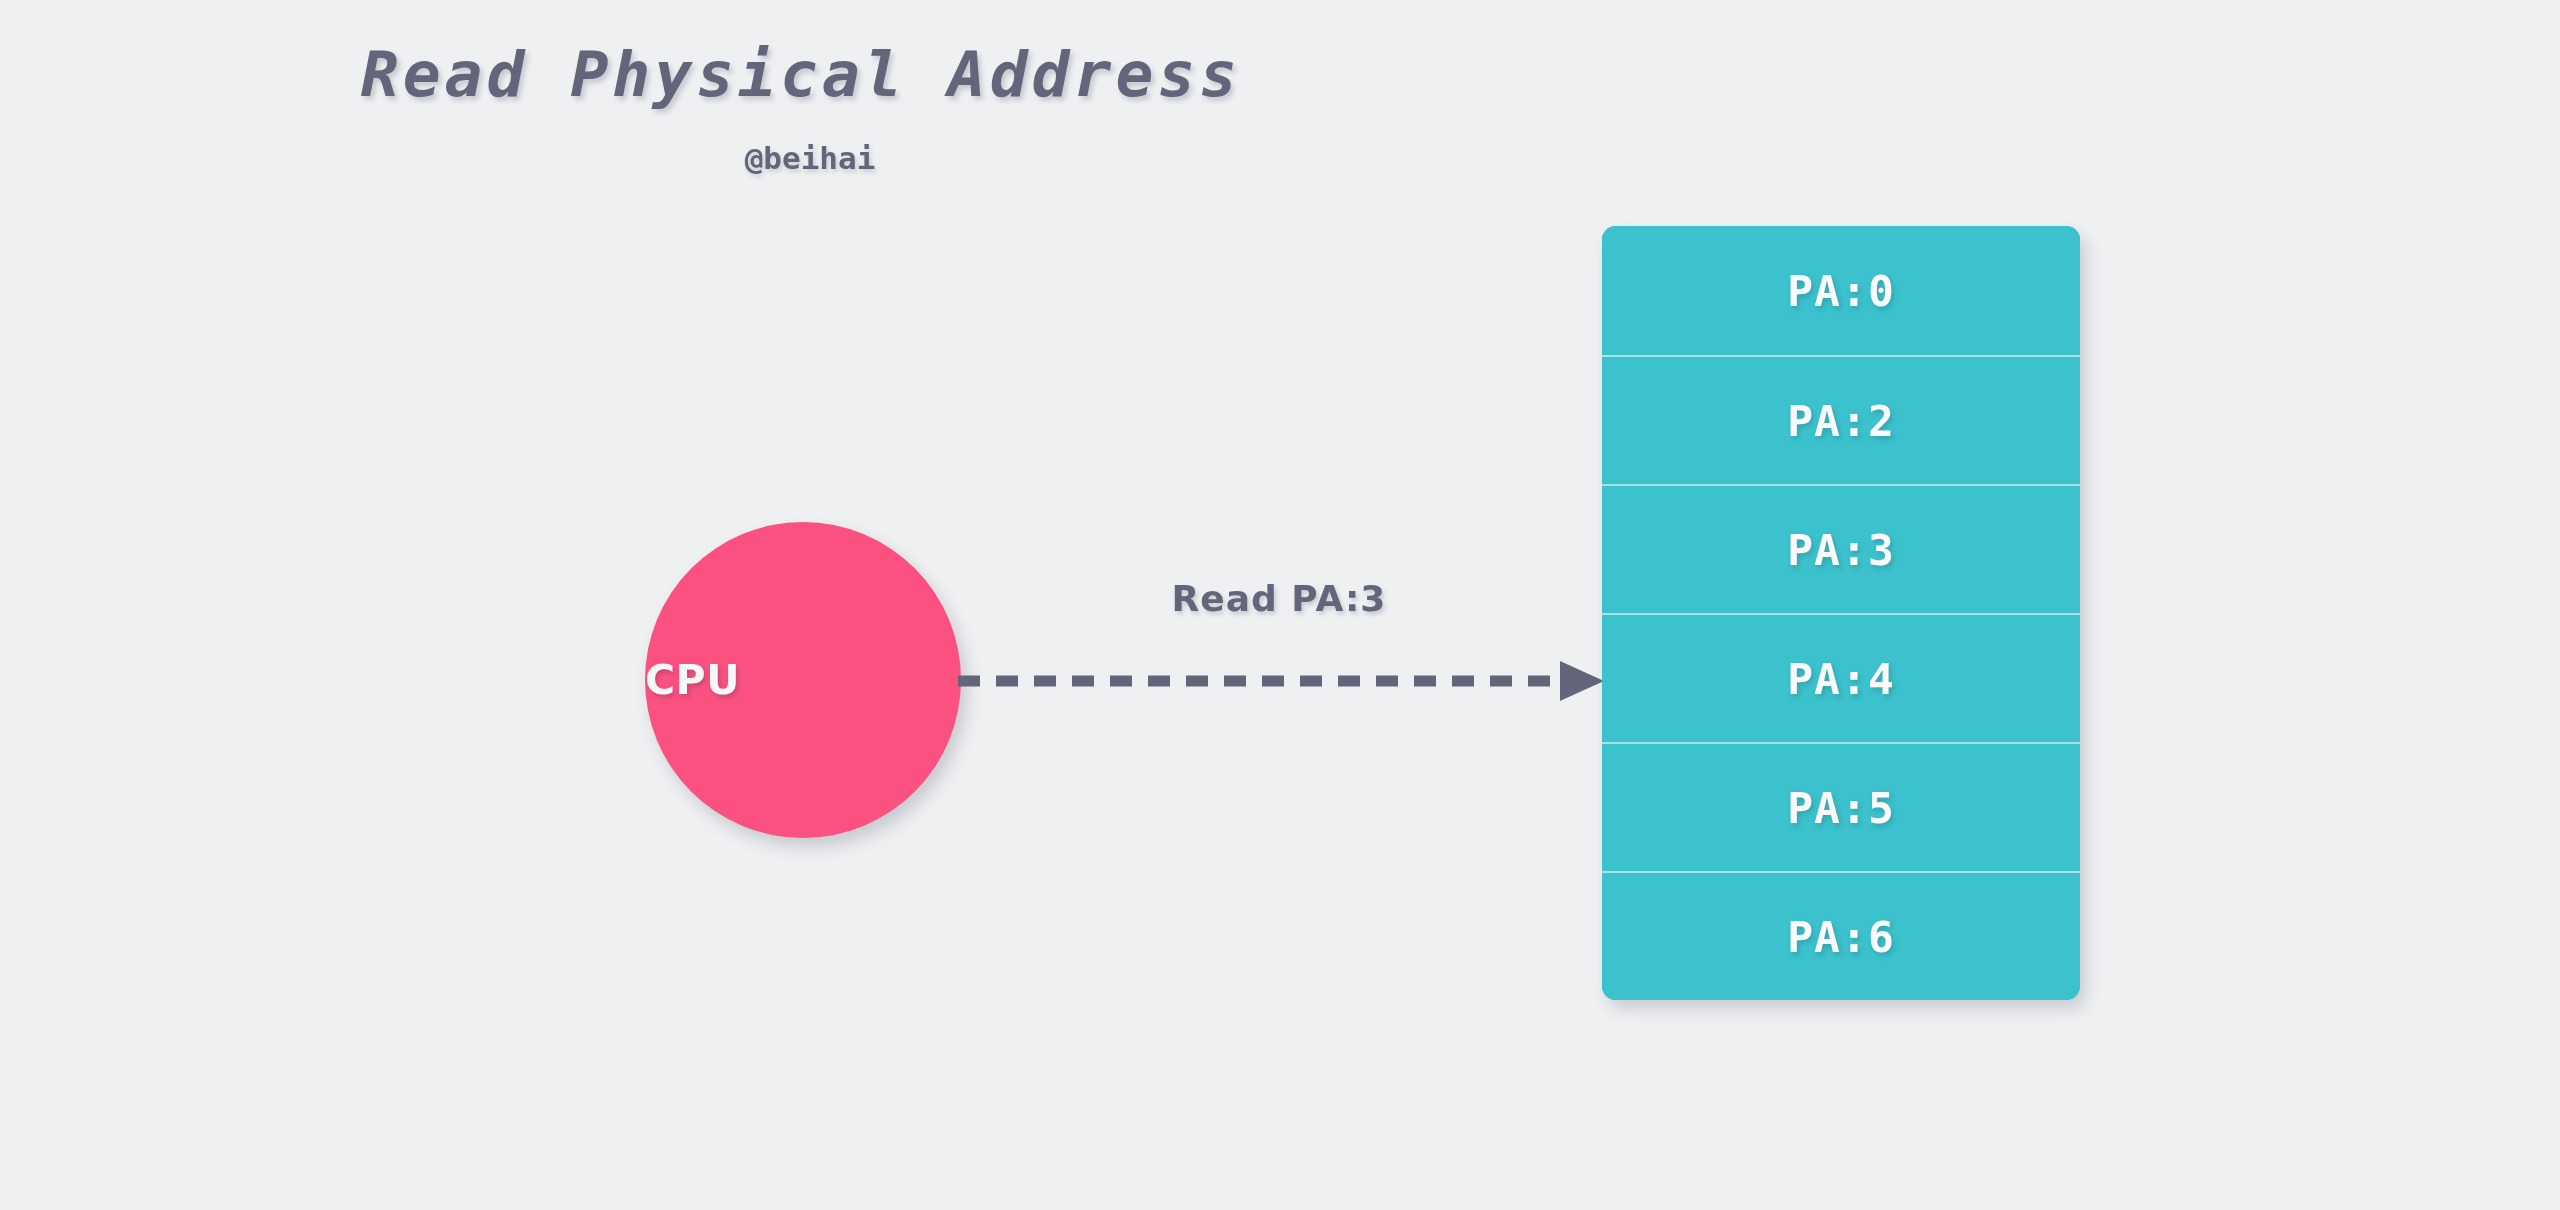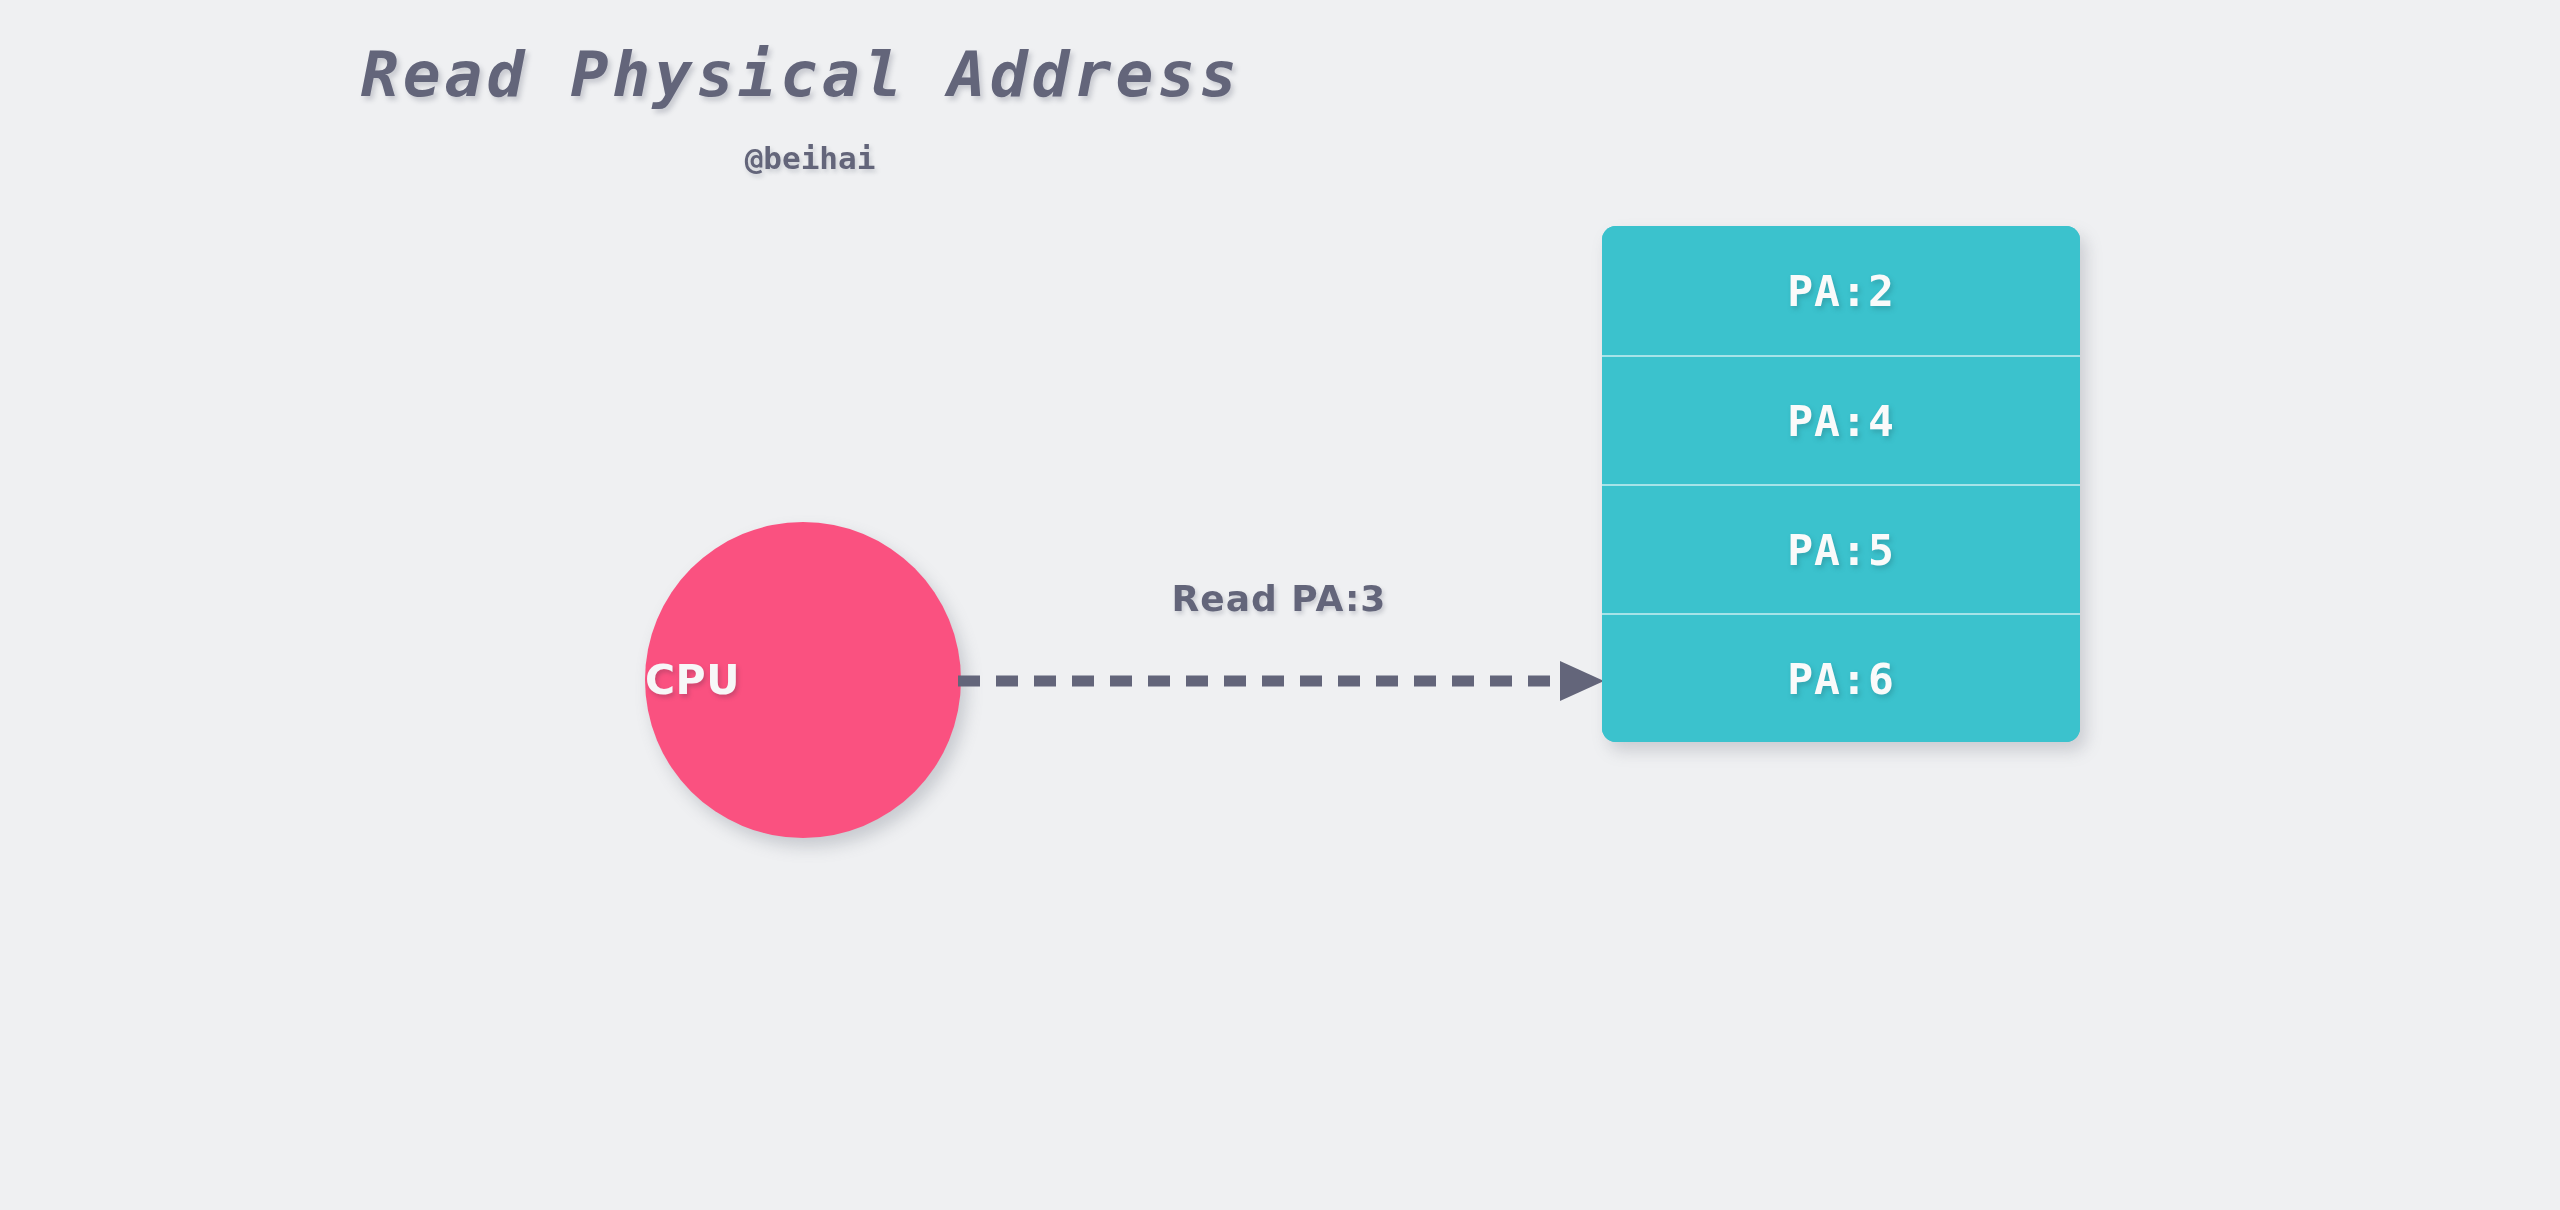--- a/index.html
+++ b/index.html
@@ -151,21 +151,27 @@
 
   <div class="arrow-wrap">
     <svg class="arrow-svg" width="650" height="52" viewBox="0 0 650 52">
       <line x1="0" y1="26" x2="606" y2="26" stroke="#63657a" stroke-width="11" stroke-dasharray="22 16" stroke-linecap="butt"></line>
       <polygon points="602,6 646,26 602,46" fill="#63657a"></polygon>
     </svg>
   </div>
 
   <div class="mem-stack">
     <div class="mem-cell">
+      <span class="mem-label">PA:0</span>
+    </div>
+    <div class="mem-cell">
       <span class="mem-label">PA:2</span>
+    </div>
+    <div class="mem-cell">
+      <span class="mem-label">PA:3</span>
     </div>
     <div class="mem-cell">
       <span class="mem-label">PA:4</span>
     </div>
     <div class="mem-cell">
       <span class="mem-label">PA:5</span>
     </div>
     <div class="mem-cell">
       <span class="mem-label">PA:6</span>
     </div>

